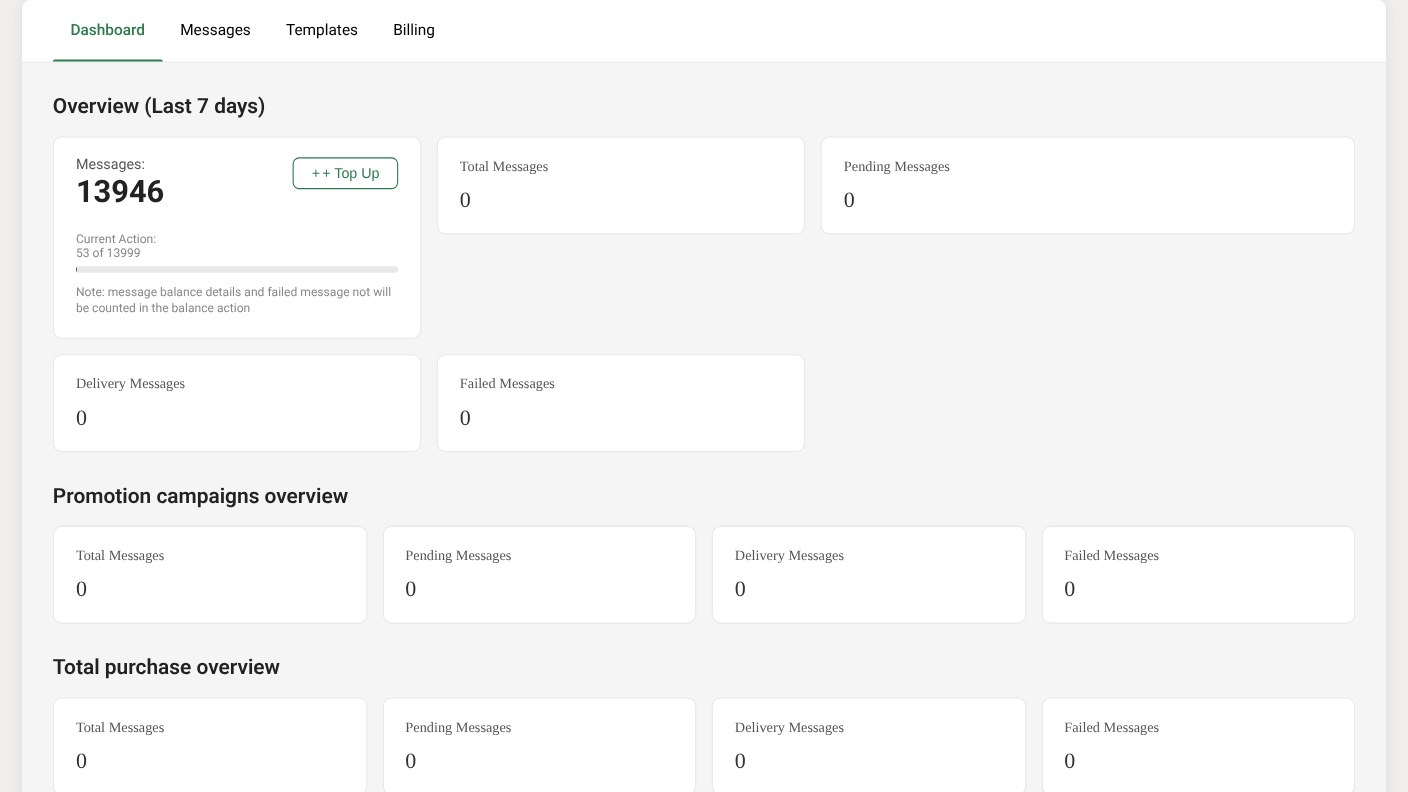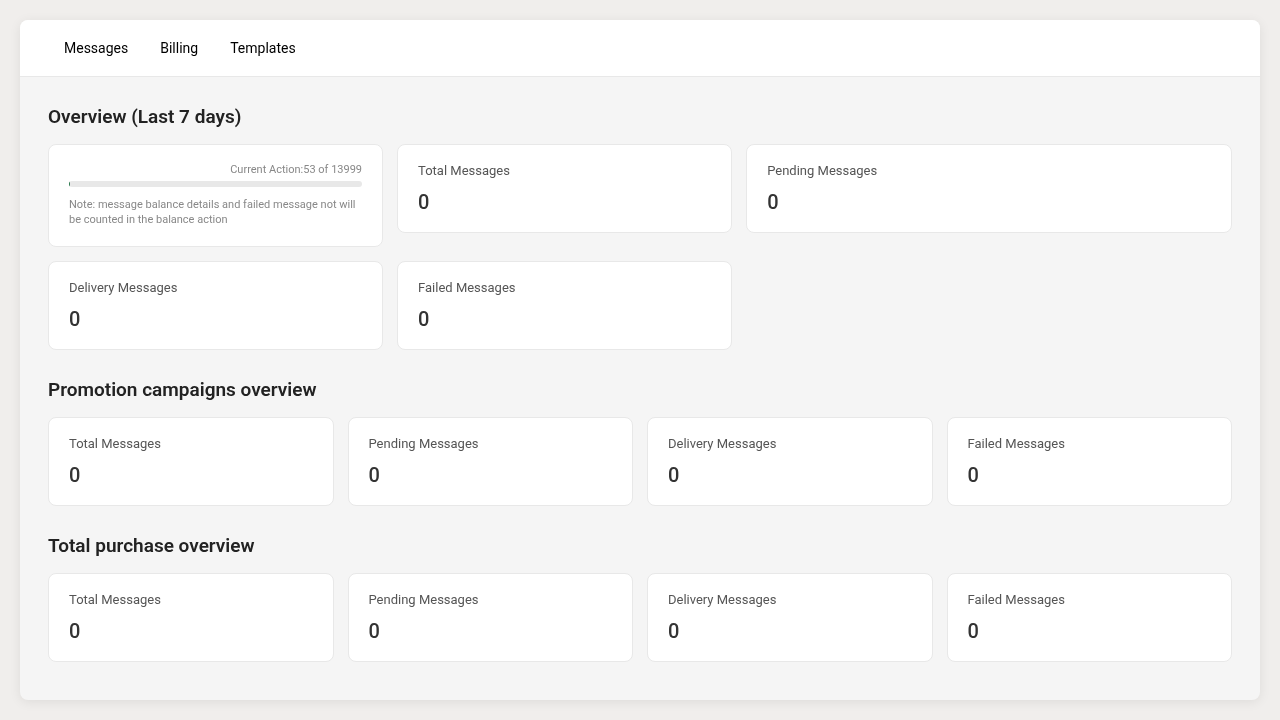--- a/index.html
+++ b/index.html
@@ -55,20 +55,21 @@
       font-size: 19px;
       font-weight: 600;
       color: #222;
       margin-bottom: 16px;
     }
     .card {
       background: #fff;
       border-radius: 8px;
       padding: 18px 20px;
       border: 1px solid #e8e8e8;
+      font-family: Liberation Serif, serif;
     }
     .card-label {
       font-size: 13px;
       color: #555;
       margin-bottom: 12px;
     }
     .card-value {
       font-size: 20px;
       font-weight: 500;
       color: #333;
@@ -104,24 +105,25 @@
       padding: 6px 16px;
       font-size: 13px;
       cursor: pointer;
       display: flex;
       align-items: center;
       gap: 4px;
       font-weight: 500;
     }
     .current-action-row {
       display: flex;
-      justify-content: flex-end;
+      justify-content: center;
       font-size: 11px;
       color: #888;
       margin-bottom: 5px;
+      flex-direction: column;
     }
     .progress-bar-bg {
       height: 6px;
       background: #e8e8e8;
       border-radius: 3px;
       overflow: hidden;
       margin-bottom: 10px;
     }
     .progress-bar-fill {
       height: 100%;
@@ -133,43 +135,54 @@
       color: #888;
       line-height: 1.4;
     }
   </style>
 </head>
 <body>
 
 <div class="window">
 
   <nav class="nav">
+    <a class="nav-tab active">Dashboard</a>
     <a class="nav-tab">Messages</a>
+    <a class="nav-tab">Templates</a>
     <a class="nav-tab">Billing</a>
-    <a class="nav-tab">Templates</a>
   </nav>
 
   <div class="content">
 
     <div>
       <div class="section-title">Overview (Last 7 days)</div>
 
       <div style="display: grid; grid-template-columns: 1fr 1fr 1.45fr; gap: 14px; margin-bottom: 14px;">
 
         <div class="card">
           <div class="card-label">Total Messages</div>
           <div class="card-value">0</div>
         </div>
 
         <div class="card">
           <div class="card-label">Pending Messages</div>
           <div class="card-value">0</div>
         </div>
 
         <div class="balance-card" style="grid-row: 1 / 3;">
+          <div class="balance-top">
+            <div>
+              <div class="balance-label">Messages:</div>
+              <div class="balance-number">13946</div>
+            </div>
+            <button class="top-up-btn">
+              <span>+</span>
+              <span style="margin-left:-2px;">+ Top Up</span>
+            </button>
+          </div>
           <div class="current-action-row">
             <span>Current Action:</span>
             <span>53 of 13999</span>
           </div>
           <div class="progress-bar-bg">
             <div class="progress-bar-fill" style="width: 0.38%;"></div>
           </div>
           <div class="balance-note">Note: message balance details and failed message not will be counted in the balance action</div>
         </div>
       </div>

